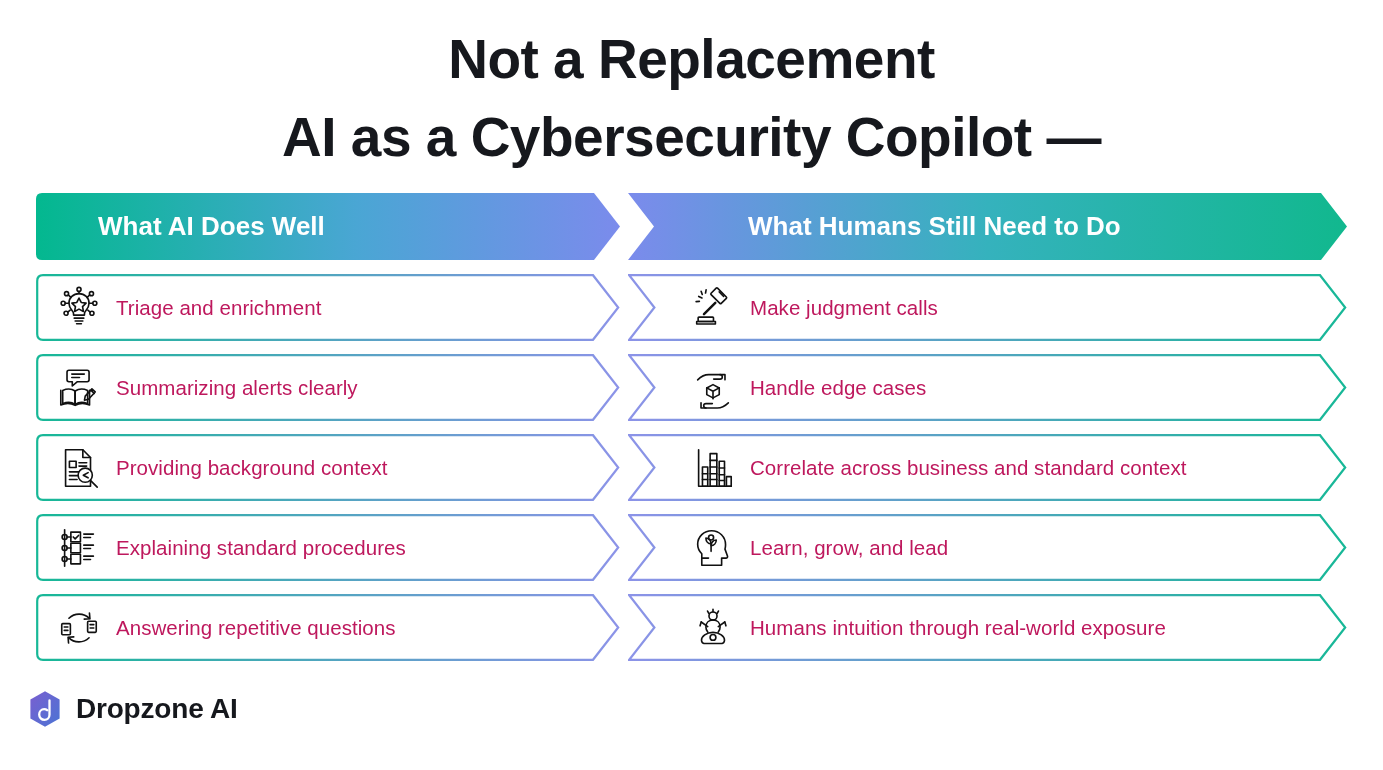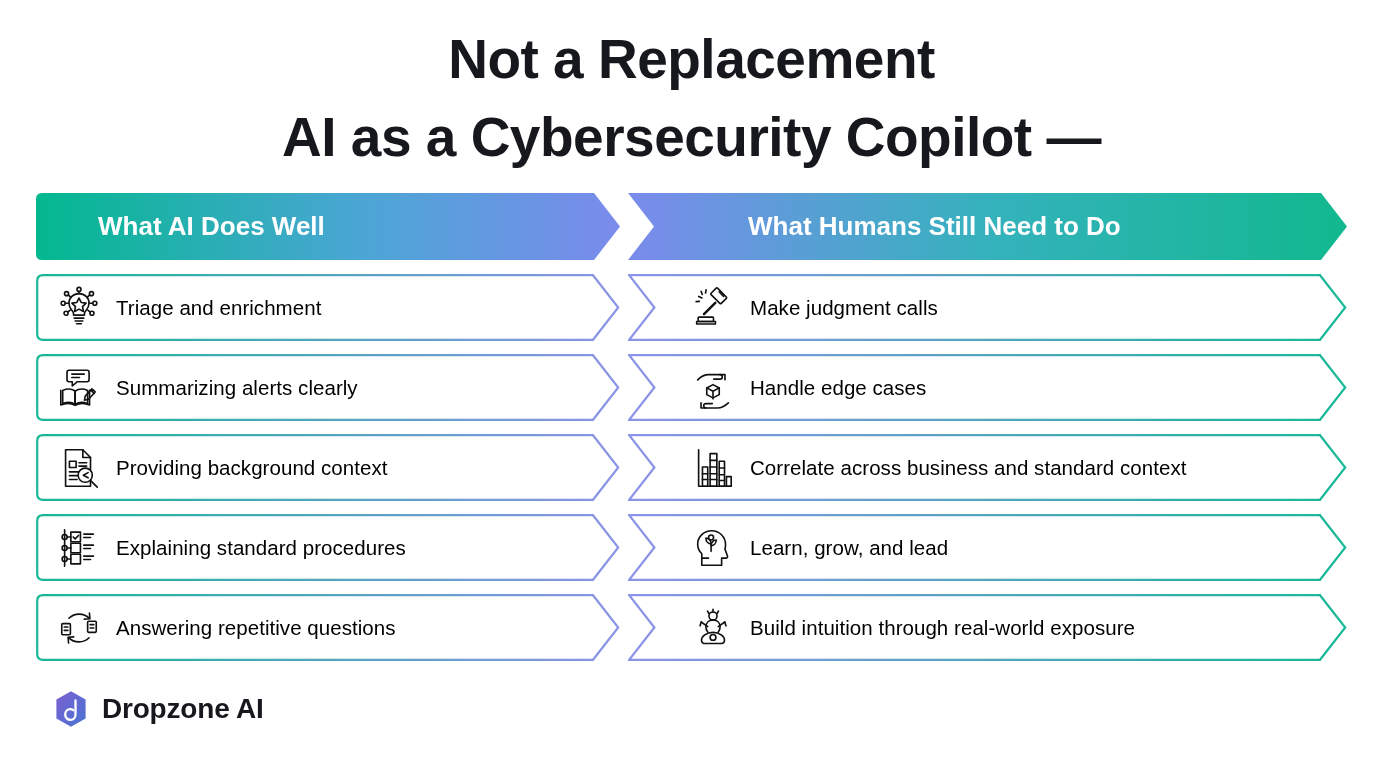--- a/index.html
+++ b/index.html
@@ -86,29 +86,29 @@
     width: 46px;
     height: 46px;
     flex: 0 0 46px;
     margin-right: 14px;
     display: block;
   }
   .row-icon svg { position: static; width: 46px; height: 46px; }
 
   .row-label {
     font-size: 20.5px;
-    color: #000000;
+    color: #be185d;
     white-space: nowrap;
     letter-spacing: 0.05px;
   }
 
   
   .footer {
     position: absolute;
-    left: 53px;
+    left: 27px;
     top: 690px;
     display: flex;
     align-items: center;
     gap: 13px;
   }
   .logo-mark { width: 36px; height: 38px; display: block; }
   .logo-text {
     font-size: 28px;
     font-weight: bold;
     color: #16181d;
@@ -422,21 +422,21 @@
             <circle cx="24" cy="11.5" r="4.2"></circle>
             <path d="M24 15.7c-4.6 0-7.4 3-7.4 7.2 0 2.3.8 4 1.9 5.4"></path>
             <path d="M24 15.7c4.6 0 7.4 3 7.4 7.2 0 2.3-.8 4-1.9 5.4"></path>
             <path d="M18.5 22.5l-6.8-4.8M29.5 22.5l6.8-4.8"></path>
             <path d="M11.7 17.7l-1.2 4M36.3 17.7l1.2 4"></path>
             <path d="M24 28.5c-7 0-12 4.2-12 8.2 0 2.2 2 3.5 4.6 3.5h14.8c2.6 0 4.6-1.3 4.6-3.5 0-4-5-8.2-12-8.2z"></path>
             <circle cx="24" cy="33.8" r="3"></circle>
             <path d="M24 4.5v2.6M18.3 6.3l1.3 2.3M29.7 6.3l-1.3 2.3"></path>
           </svg>
         </span>
-        <span class="row-label">Build intuition through real-world exposure</span>
+        <span class="row-label">Humans intuition through real-world exposure</span>
       </div>
     </div>
   </div>
 
 </div>
 
 <div class="footer">
   <span class="logo-mark">
     <svg viewBox="0 0 36 38" fill="none">
       <defs>

